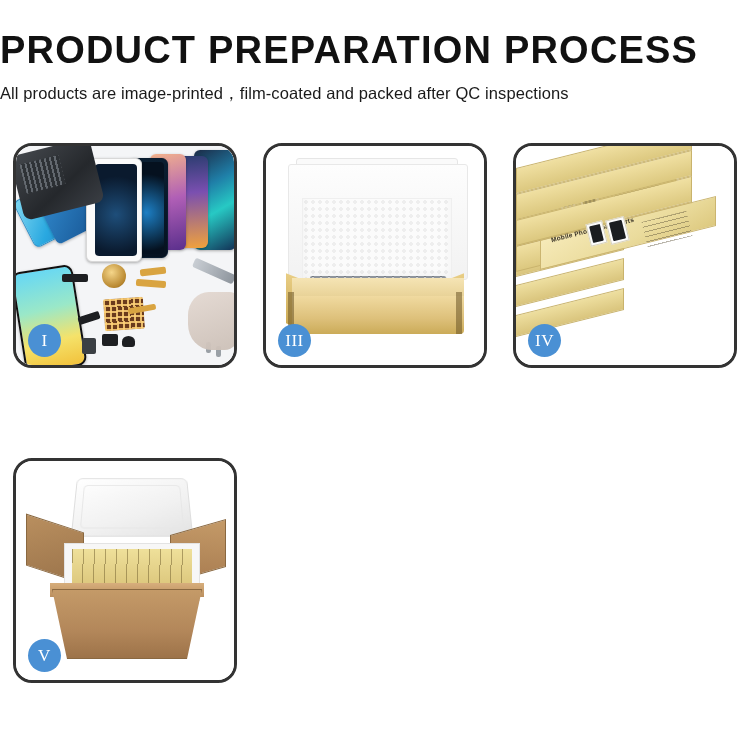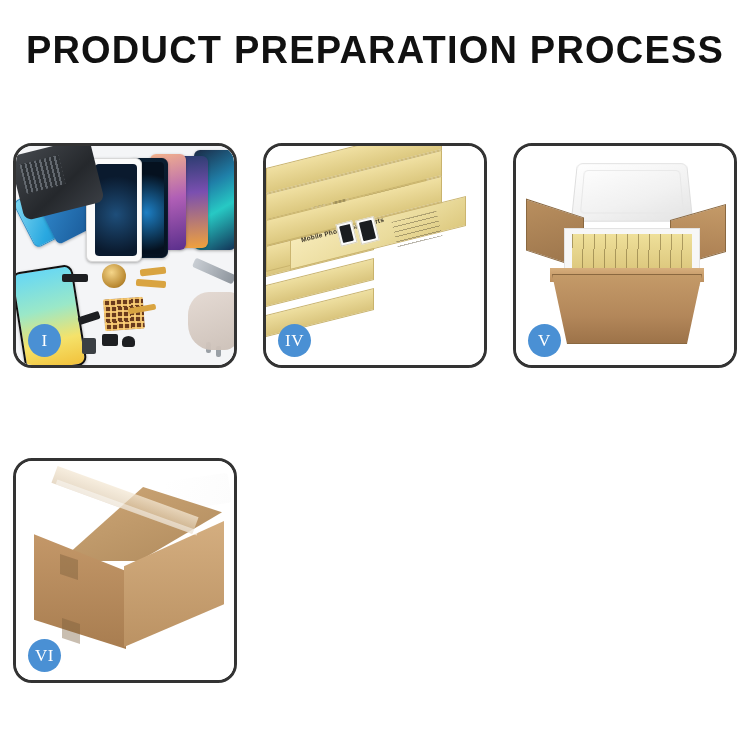--- a/index.html
+++ b/index.html
@@ -10,21 +10,20 @@
     background: #ffffff;
     font-family: "Liberation Sans", sans-serif;
     overflow: hidden;
     position: relative;
   }
 
   
   .header {
     width: 750px;
     padding-top: 30px;
-    text-align: center;
   }
   .page-title {
     font-family: "Liberation Sans", sans-serif;
     font-size: 38px;
     font-weight: 700;
     letter-spacing: 1.2px;
     color: #111111;
     line-height: 1.1;
     white-space: nowrap;
   }
@@ -441,20 +440,21 @@
     background: linear-gradient(120deg, rgba(255,255,255,.85), rgba(240,240,240,.2));
     transform: rotate(-8deg);
     border-radius: 4px;
   }
 </style>
 </head>
 <body>
 
 <div class="header">
   <div class="page-title">PRODUCT PREPARATION PROCESS</div>
+  <div class="page-subtitle">All products are image-printed，film-coated and packed after QC inspections</div>
 </div>
 
 <div class="grid">
 
   <div class="panel p1">
     <div class="panel-photo">
       <div class="p1-bg"></div>
       <div class="ph ph-a"></div>
       <div class="ph ph-a2"></div>
       <div class="ph ph-t"></div>
@@ -480,20 +480,38 @@
       <div class="ph-back"></div>
       <div class="tweez"></div>
       <div class="scrw s1"></div>
       <div class="scrw s2"></div>
       <div class="hand"></div>
     </div>
     <div class="badge">I</div>
   </div>
 
 
+  <div class="panel p3">
+    <div class="panel-photo">
+      <div class="p3-bg"></div>
+      <div class="lid"></div>
+      <div class="backwall"></div>
+      <div class="foam">
+          <div class="foamtex"></div>
+        </div>
+      <div class="grayfill"></div>
+      <div class="traywall-l"></div>
+      <div class="traywall-r"></div>
+      <div class="traytop"></div>
+      <div class="trayfront"></div>
+      <div class="corner-l"></div>
+      <div class="corner-r"></div>
+    </div>
+    <div class="badge">III</div>
+  </div>
 
   <div class="panel p4">
     <div class="panel-photo">
       <div class="p4-bg"></div>
       <div class="stack">
         <div class="sl sl4"></div>
         <div class="sl sl3"></div>
         <div class="sl sl2"></div>
         <div class="sl sl1"></div>
         <div class="bx lid-a"></div>
@@ -533,28 +551,14 @@
       <div class="flap-l"></div>
       <div class="flap-r"></div>
       <div class="foambody"></div>
       <div class="yellowrow"></div>
       <div class="cartonrim"></div>
       <div class="cartonfront"></div>
     </div>
     <div class="badge">V</div>
   </div>
 
-  <div class="panel p6">
-    <div class="panel-photo">
-      <div class="p6-bg"></div>
-      <div class="sheen"></div>
-      <div class="top"></div>
-      <div class="face-l"></div>
-      <div class="face-r"></div>
-      <div class="tape"></div>
-      <div class="tapeedge"></div>
-      <div class="tab t1"></div>
-      <div class="tab t2"></div>
-    </div>
-    <div class="badge">VI</div>
-  </div>
 
 </div>
 
 </body></html>

